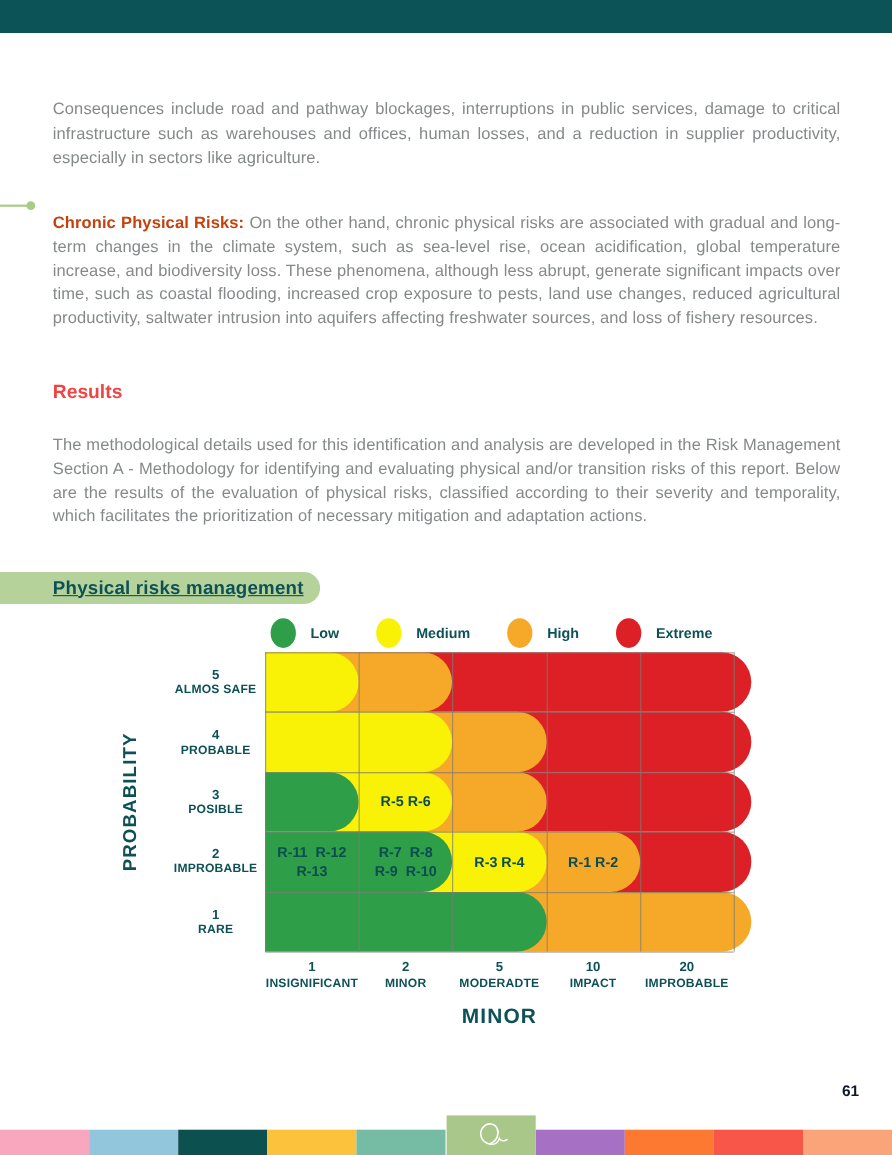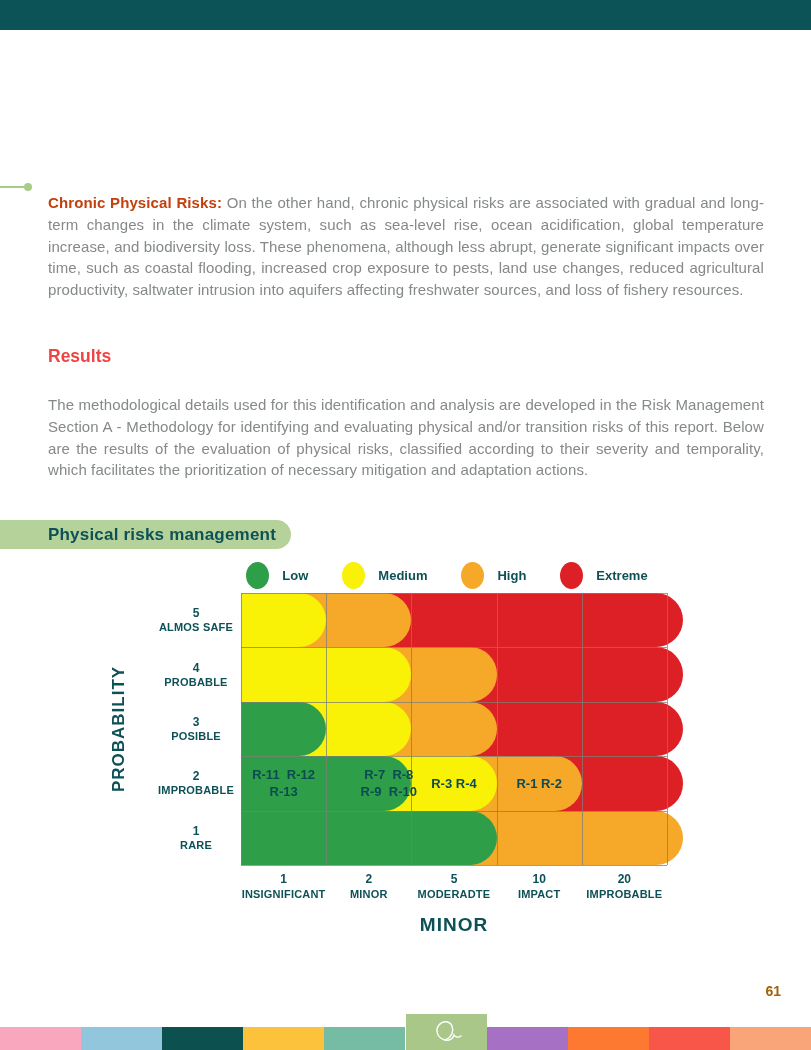--- a/index.html
+++ b/index.html
@@ -15,21 +15,21 @@
   #para-3{top:379px;}
   .lead-green{color:#c2410c;font-weight:bold;}
 
   .connector-line{position:absolute;left:0;top:186px;width:26px;height:2px;background:#a7cc87;}
   .connector-dot{position:absolute;left:24px;top:183px;width:8px;height:8px;border-radius:50%;background:#a7cc87;}
 
   .h-results{position:absolute;left:48px;top:331px;font-size:17.5px;font-weight:bold;color:#ef4444;}
 
   .section-pill{position:absolute;left:0;top:520px;height:29px;width:291px;background:#b5d29a;
                 border-radius:0 15px 15px 0;display:flex;align-items:center;}
-  .section-pill span{padding-left:48px;font-size:17px;font-weight:bold;color:#0d5157;letter-spacing:.2px;}
+  .section-pill span{padding-left:48px;font-size:17px;font-weight:bold;color:#0d5157;letter-spacing:.2px;text-decoration:underline;}
 
   .legend{position:absolute;left:84px;top:560px;width:726px;height:30px;display:flex;
           justify-content:center;align-items:center;}
   .legend-item{display:flex;align-items:center;margin-right:34px;text-align:right;}
   .legend-item:last-child{margin-right:0;}
   .legend-dot{width:23px;height:27px;border-radius:50%;margin-right:13px;}
   .legend-label{font-size:13px;font-weight:bold;color:#0d5157;}
 
   #matrix{position:absolute;left:241px;top:593px;width:426px;height:272px;}
   .matrix-row{position:absolute;left:0;width:426px;}
@@ -49,34 +49,35 @@
   .x-tick{width:85.2px;display:flex;flex-direction:column;align-items:center;text-align:center;
           color:#0d5157;font-weight:bold;}
   .x-tick .tick-num{font-size:12px;line-height:15px;}
   .x-tick .tick-name{font-size:11px;line-height:15px;letter-spacing:.2px;}
 
   .axis-title-y{position:absolute;left:119px;top:729px;transform:translate(-50%,-50%) rotate(-90deg);
                 font-size:17px;font-weight:bold;color:#0d5157;letter-spacing:1px;white-space:nowrap;}
   .axis-title-x{position:absolute;left:241px;top:914px;width:426px;text-align:center;
                 font-size:19px;font-weight:bold;color:#0d5157;letter-spacing:1px;}
 
-  .page-number{position:absolute;right:30px;top:983px;font-size:14px;font-weight:bold;color:#a16207;}
+  .page-number{position:absolute;right:30px;top:983px;font-size:14px;font-weight:bold;color:#0f172a;}
 
   #footer{position:absolute;left:0;top:1027px;width:811px;height:23px;display:flex;}
   .footer-block{height:23px;flex:1 1 0;}
   .logo-block{position:absolute;top:1014px;width:81.1px;height:36px;display:flex;
               align-items:center;justify-content:center;}
 </style>
 </head>
 <body>
 
 <div id="page">
 
   <div class="top-bar"></div>
 
+  <p class="body-text" id="para-1">Consequences include road and pathway blockages, interruptions in public services, damage to critical infrastructure such as warehouses and offices, human losses, and a reduction in supplier productivity, especially in sectors like agriculture.</p>
 
   <div class="connector-line"></div>
   <div class="connector-dot"></div>
 
   <p class="body-text" id="para-2"><span class="lead-green">Chronic Physical Risks:</span><span> On the other hand, chronic physical risks are associated with gradual and long-term changes in the climate system, such as sea-level rise, ocean acidification, global temperature increase, and biodiversity loss. These phenomena, although less abrupt, generate significant impacts over time, such as coastal flooding, increased crop exposure to pests, land use changes, reduced agricultural productivity, saltwater intrusion into aquifers affecting freshwater sources, and loss of fishery resources.</span></p>
 
   <h2 class="h-results">Results</h2>
 
   <p class="body-text" id="para-3">The methodological details used for this identification and analysis are developed in the Risk Management Section A - Methodology for identifying and evaluating physical and/or transition risks of this report. Below are the results of the evaluation of physical risks, classified according to their severity and temporality, which facilitates the prioritization of necessary mitigation and adaptation actions.</p>
 
@@ -135,22 +136,23 @@
       <div class="gridline" style="left: 85.2px; top: 0px; width: 1px; height: 272px;"></div>
       <div class="gridline" style="left: 0px; top: 54.4px; width: 426px; height: 1px;"></div>
       <div class="gridline" style="left: 170.4px; top: 0px; width: 1px; height: 272px;"></div>
       <div class="gridline" style="left: 0px; top: 108.8px; width: 426px; height: 1px;"></div>
       <div class="gridline" style="left: 255.6px; top: 0px; width: 1px; height: 272px;"></div>
       <div class="gridline" style="left: 0px; top: 163.2px; width: 426px; height: 1px;"></div>
       <div class="gridline" style="left: 340.8px; top: 0px; width: 1px; height: 272px;"></div>
       <div class="gridline" style="left: 0px; top: 217.6px; width: 426px; height: 1px;"></div>
       <div class="gridline" style="left: 426px; top: 0px; width: 1px; height: 272px;"></div>
       <div class="gridline" style="left: 0px; top: 272px; width: 426px; height: 1px;"></div>
+      <div class="cell-label" style="left: 85.2px; top: 108.8px; width: 85.2px; height: 54.4px;"><span>R-5 R-6</span></div>
       <div class="cell-label" style="left: 0px; top: 163.2px; width: 85.2px; height: 54.4px;"><span>R-11  R-12</span><span>R-13</span></div>
-      <div class="cell-label" style="left: 85.2px; top: 163.2px; width: 85.2px; height: 54.4px; margin-left: 20px;"><span>R-7  R-8</span><span>R-9  R-10</span></div>
+      <div class="cell-label" style="left: 85.2px; top: 163.2px; width: 85.2px; height: 54.4px;"><span>R-7  R-8</span><span>R-9  R-10</span></div>
       <div class="cell-label" style="left: 170.4px; top: 163.2px; width: 85.2px; height: 54.4px;"><span>R-3 R-4</span></div>
       <div class="cell-label" style="left: 255.6px; top: 163.2px; width: 85.2px; height: 54.4px;"><span>R-1 R-2</span></div>
     </div>
 
   <div id="y-axis">
       <div class="y-tick" style="top: 0px; height: 54.4px;">
         <div class="tick-num">5</div>
         <div class="tick-name">ALMOS SAFE</div>
       </div>
       <div class="y-tick" style="top: 54.4px; height: 54.4px;">

